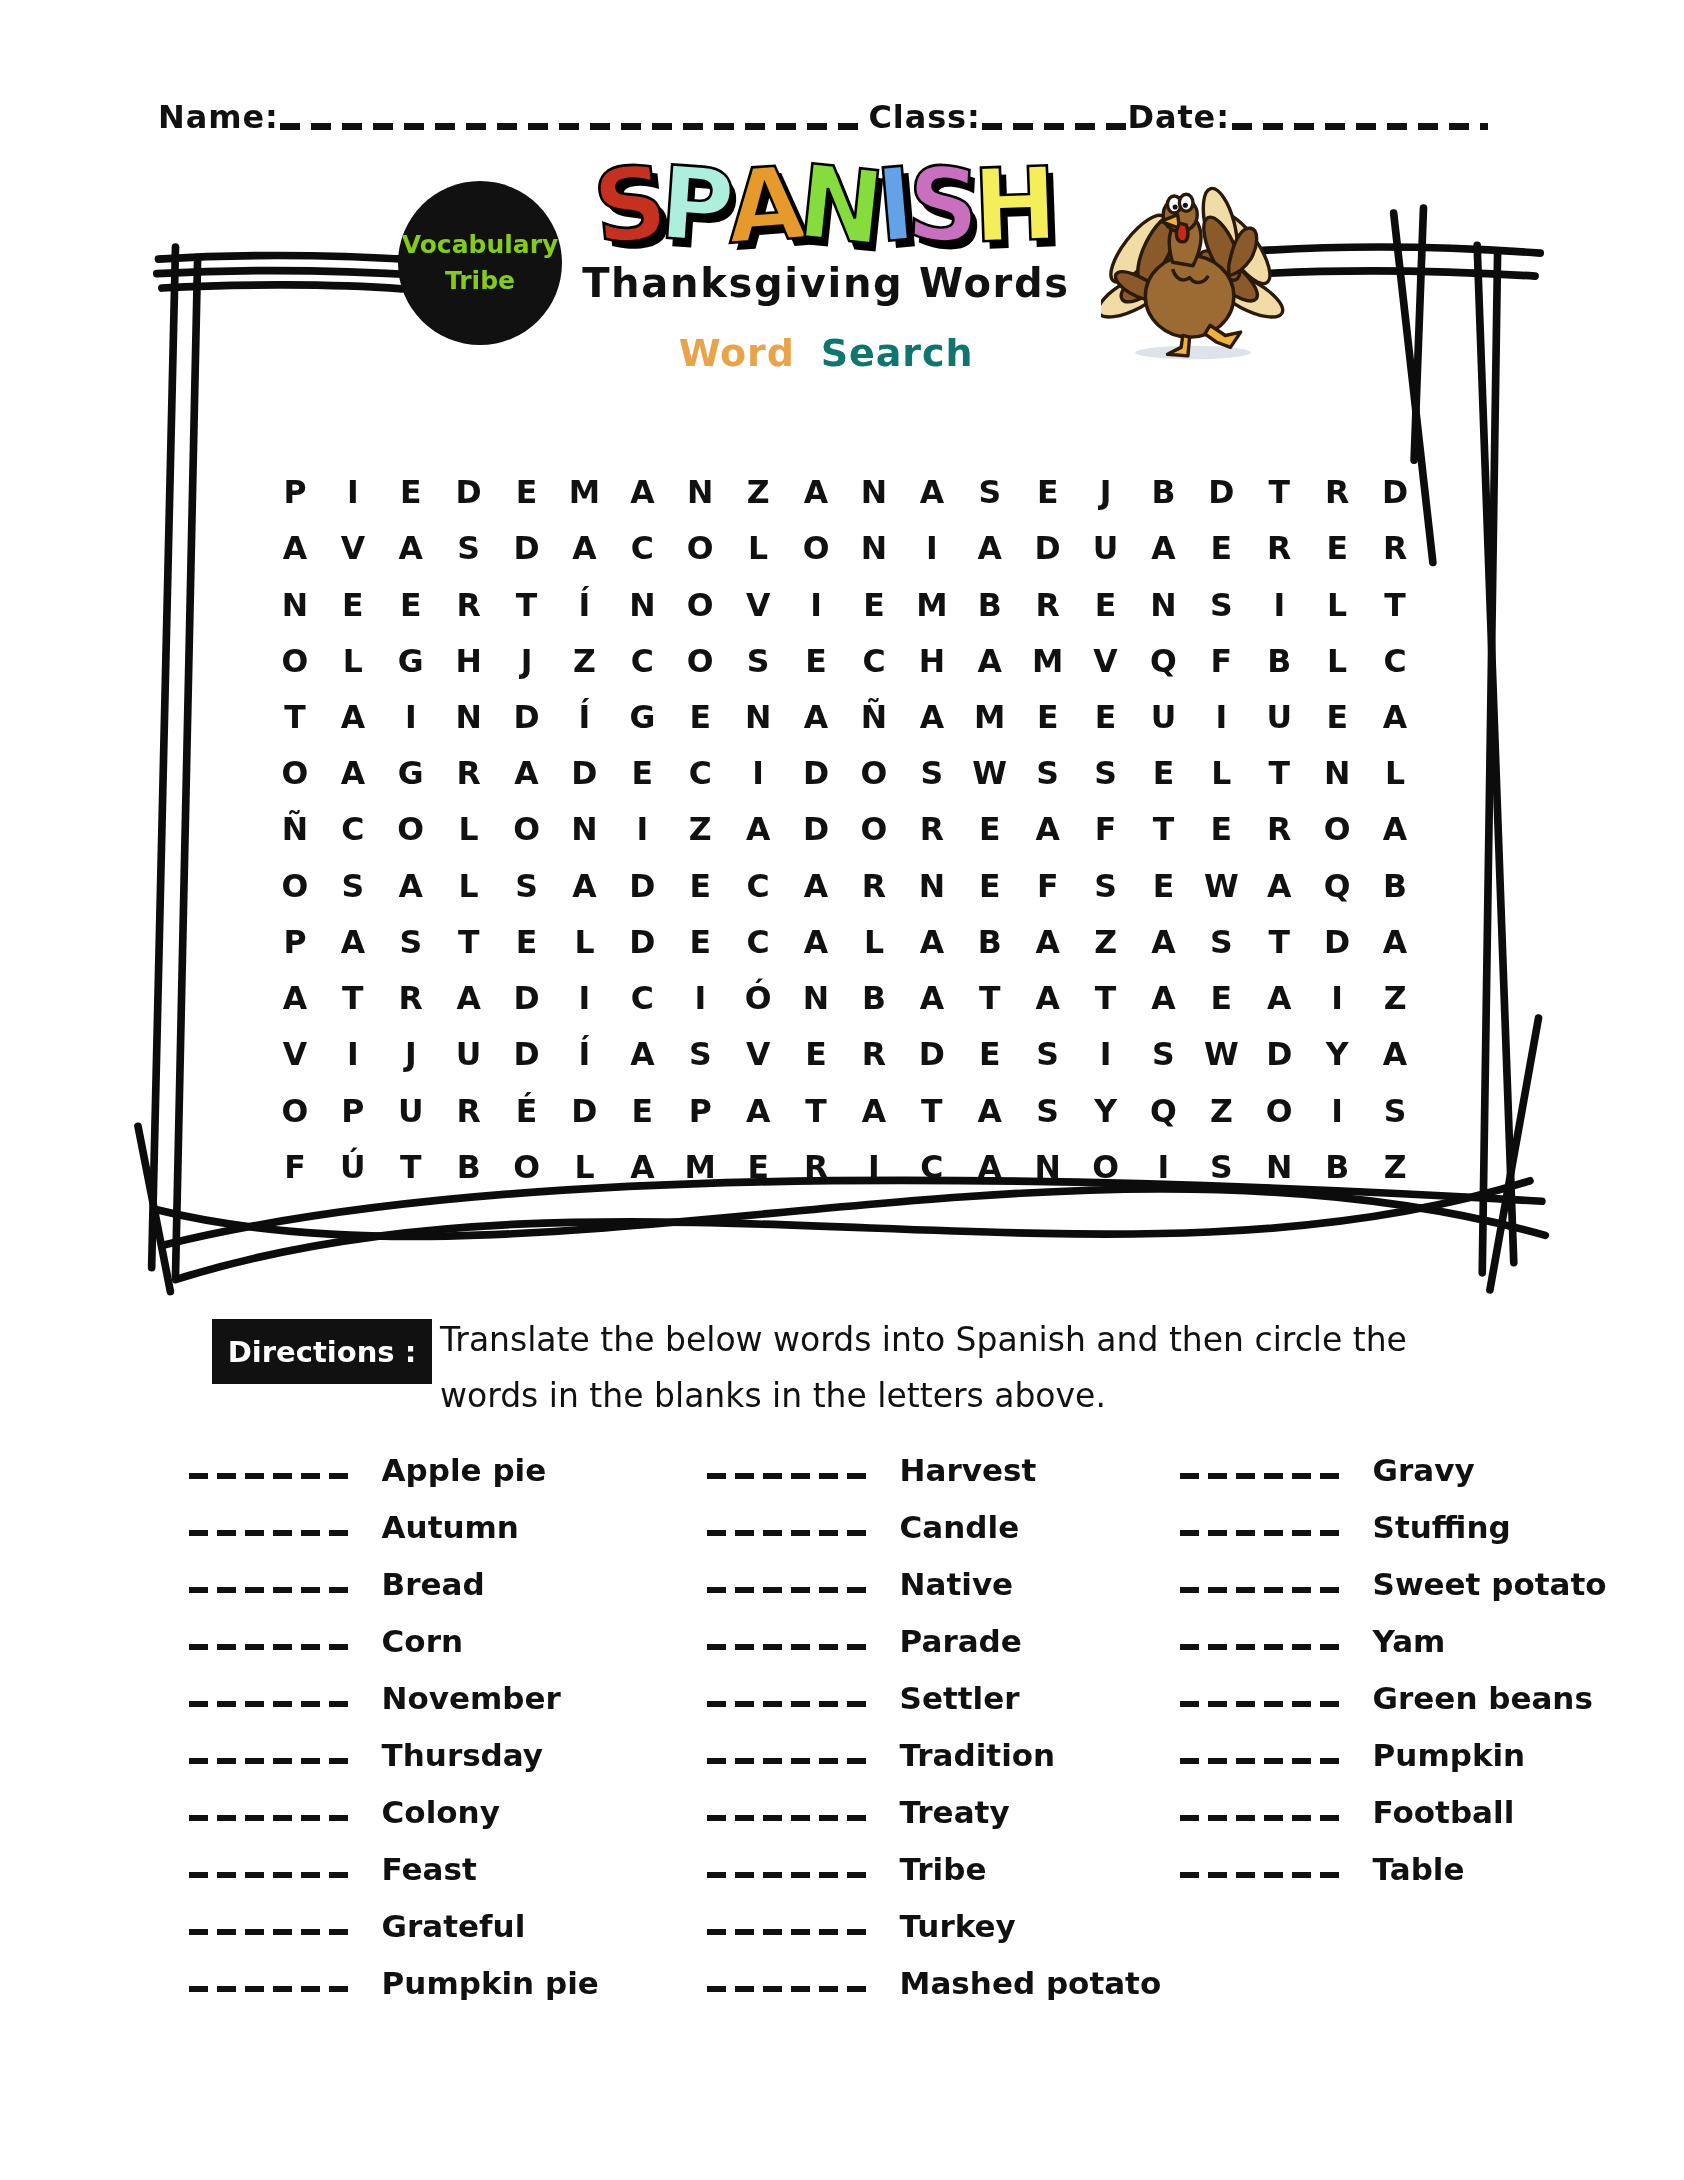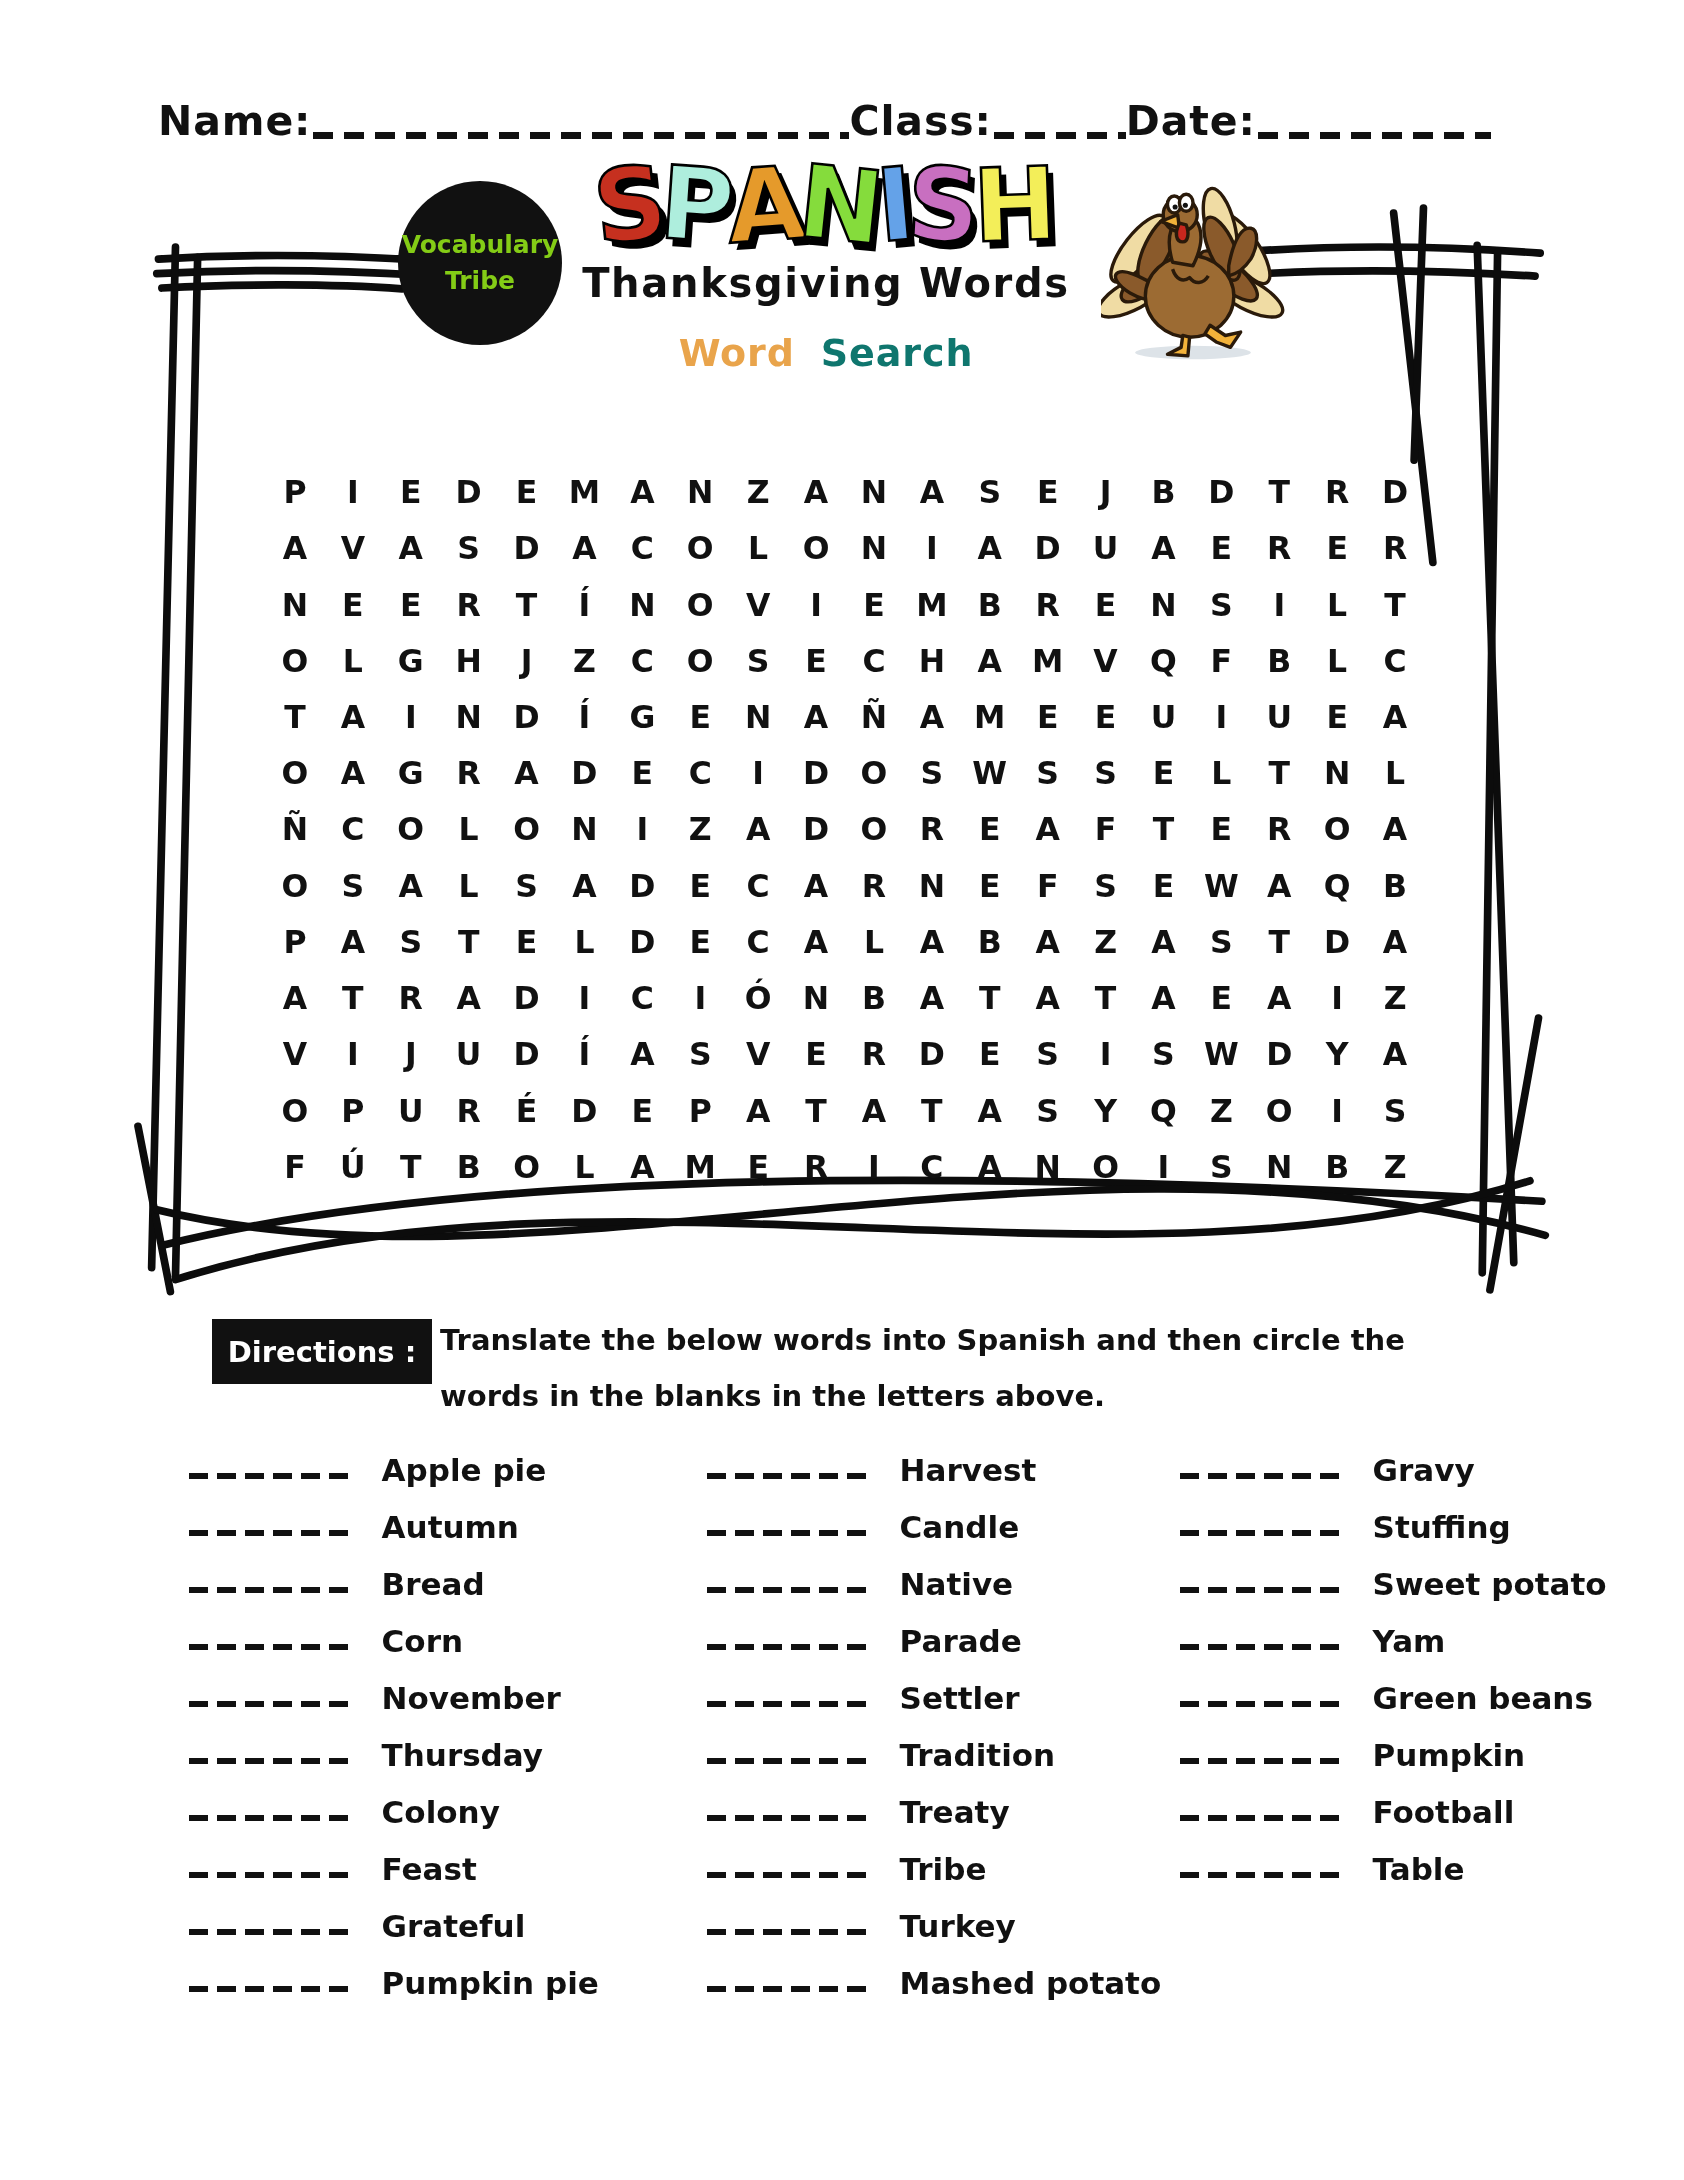--- a/index.html
+++ b/index.html
@@ -8,21 +8,21 @@
     width:1685px;height:2181px;
     background:#ffffff;
     font-family:"DejaVu Sans","Liberation Sans",sans-serif;
     color:#111;
     overflow:hidden;
   }
   
   .header-line{
     position:absolute;left:158px;top:101px;width:1333px;
     display:flex;align-items:flex-end;
-    font-size:41px;font-weight:bold;letter-spacing:0.9px;
+    font-size:32px;font-weight:bold;letter-spacing:0.9px;
   }
   .hlabel{white-space:nowrap;line-height:1;}
   .hblank{
     height:6.8px;margin:0 0 3.4px 1.7px;
     background:repeating-linear-gradient(90deg,#111 0 20.4px,transparent 20.4px 31px);
   }
   .hblank.b1{width:588px;}
   .hblank.b2{width:145px;}
   .hblank.b3{width:256px;}
   
@@ -66,21 +66,21 @@
   }
   
   .directions-box{
     position:absolute;left:212px;top:1319px;width:220px;height:65px;
     background:#111;color:#fff;
     display:flex;align-items:center;justify-content:center;
     font-size:29px;font-weight:bold;white-space:nowrap;
   }
   .directions-text{
     position:absolute;left:440px;top:1312px;width:1073px;
-    font-size:29px;font-weight:bold;line-height:56px;
+    font-size:33px;font-weight:normal;line-height:56px;
   }
   
   .wcol{position:absolute;top:1441px;display:flex;flex-direction:column;}
   .wcol.c1{left:189px;}
   .wcol.c2{left:707px;}
   .wcol.c3{left:1180px;}
   .witem{display:flex;align-items:center;height:57px;}
   .blank{
     width:167px;height:6px;flex:none;
     background:repeating-linear-gradient(90deg,#111 0 19px,transparent 19px 28px);

